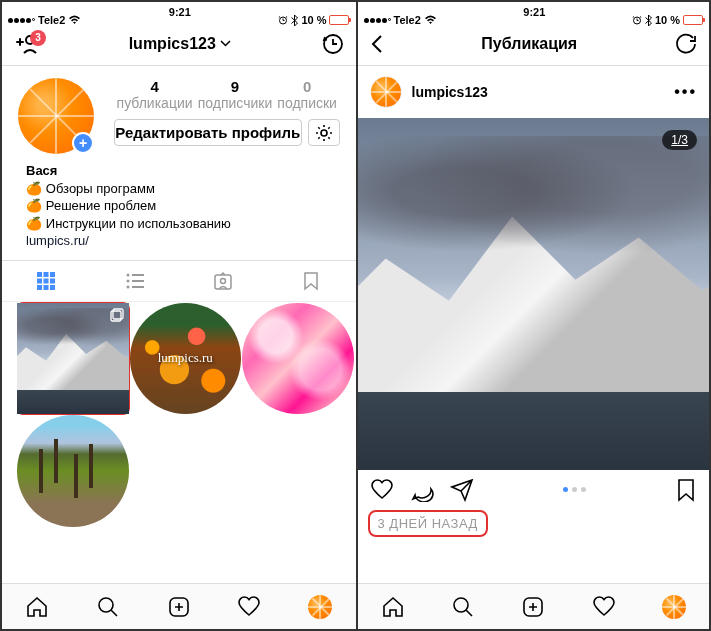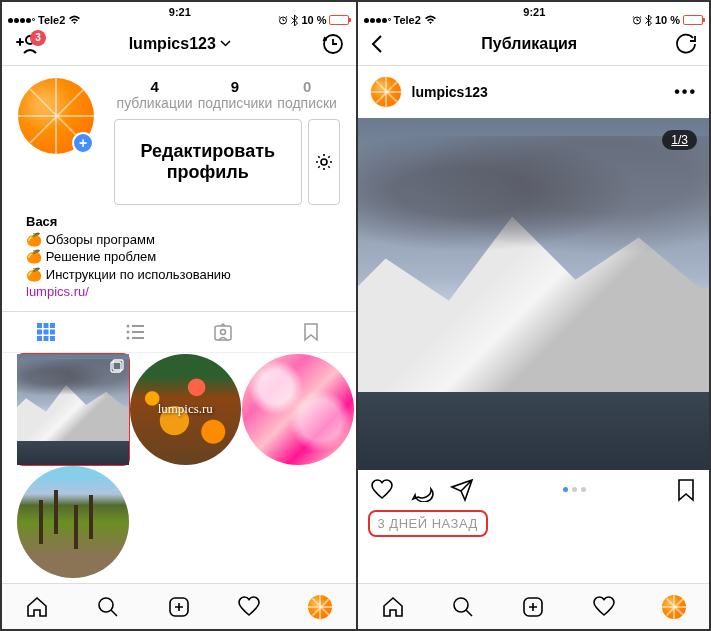--- a/index.html
+++ b/index.html
@@ -37,26 +37,26 @@
   .orange-slices::before { transform: rotate(45deg); }
   .orange-slices::after { transform: rotate(-45deg); }
   .add-story { position: absolute; bottom: 0; right: 0; width: 22px; height: 22px; background: #458eff; border: 2px solid #fff; border-radius: 50%; color: #fff; display:flex; align-items:center; justify-content:center; font-size:14px; font-weight:700; }
 
   .stats-area { flex: 1; display:flex; flex-direction:column; gap:8px; }
   .stats-row { display: flex; justify-content: space-around; text-align: center; }
   .stat-num { font-size: 15px; font-weight: 600; }
   .stat-num.zero { color:#999; }
   .stat-label { font-size: 14px; color: #999; }
   .btn-row { display:flex; gap:6px; }
-  .edit-btn { flex:1; border:1px solid #ccc; border-radius:4px; font-size:18px; font-weight:600; padding:21px 0; background:#fff; text-align:center; }
+  .edit-btn { flex:1; border:1px solid #ccc; border-radius:4px; font-size:15px; font-weight:600; padding:4px 0; background:#fff; text-align:center; }
   .gear-btn { width:32px; border:1px solid #ccc; border-radius:4px; display:flex; align-items:center; justify-content:center; background:#fff; }
 
   .bio { padding: 0 24px 10px; font-size: 13px; line-height: 1.35; }
   .bio .display-name { font-weight: 600; }
-  .bio .link { color: #a21caf; }
+  .bio .link { color: #0f172a; }
   .bio-line { display:block; }
 
   
   .tab-strip { display: flex; border-top: 1px solid #ddd; border-bottom:1px solid #eee; }
   .tab-strip .tab { flex:1; height:40px; display:flex; align-items:center; justify-content:center; color:#999; }
   .tab-strip .tab.active { color:#458eff; }
 
   
   .grid { flex:1; display:flex; flex-wrap:wrap; align-content:flex-start; overflow:hidden;margin-left:15px; }
   .grid-cell { width: calc(100%/3 - 1.33px); aspect-ratio:1; margin:1px 1px 0 0; position:relative; }

